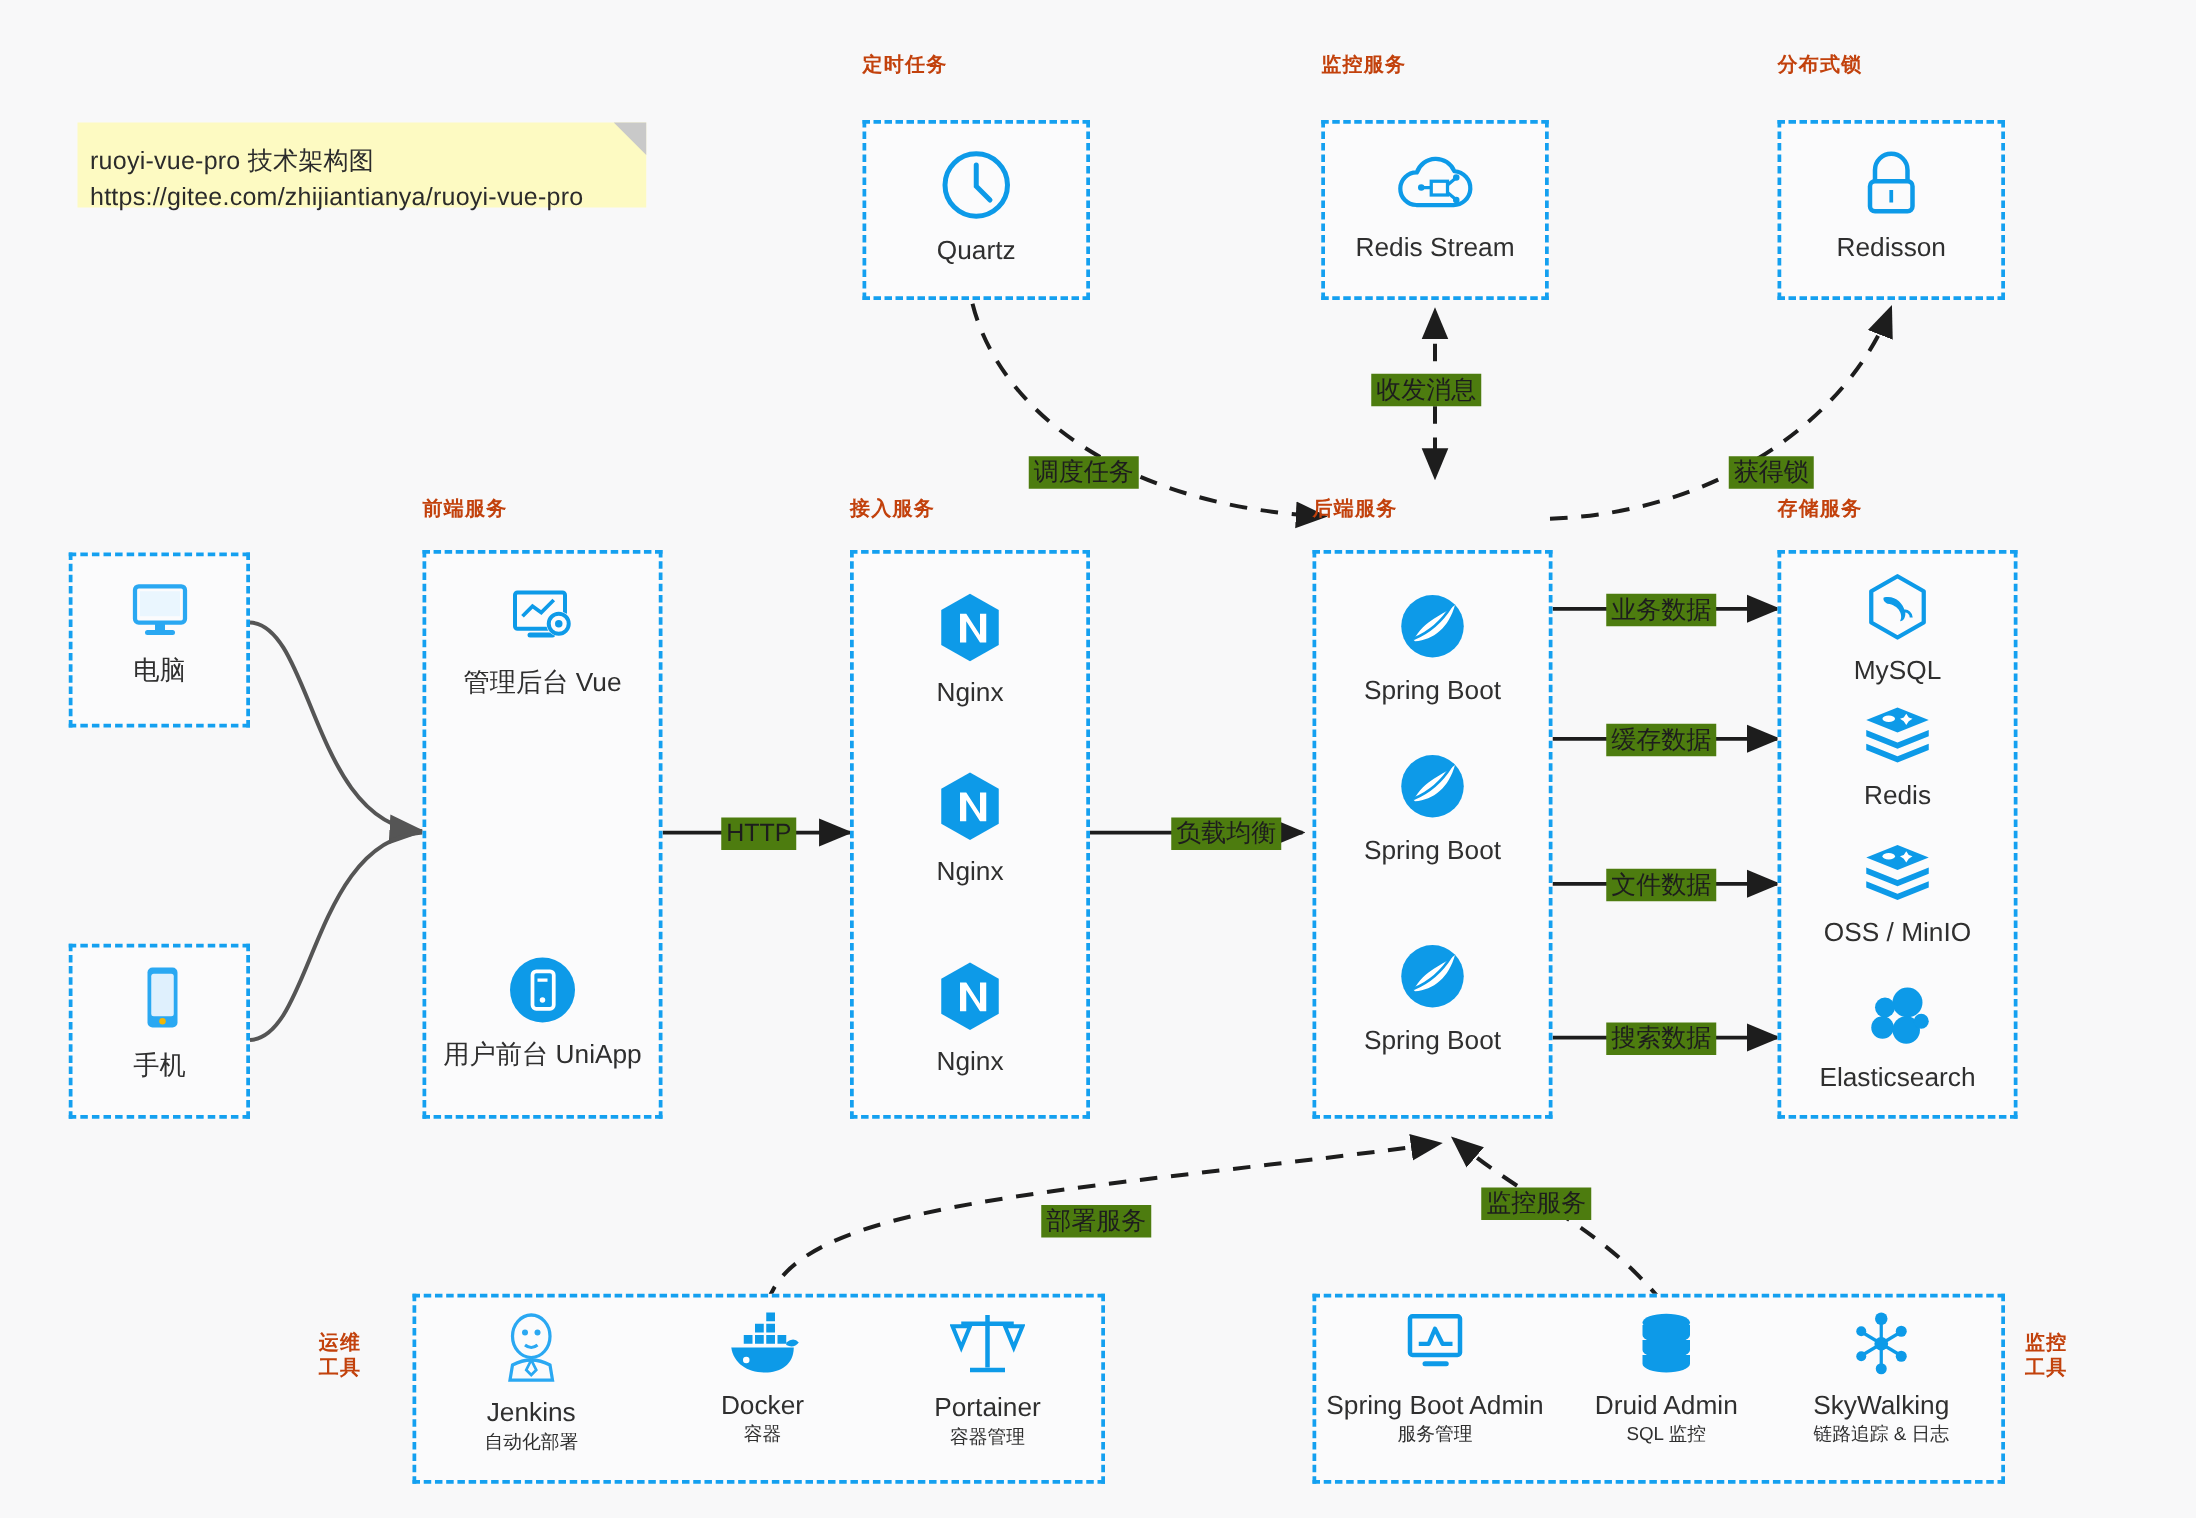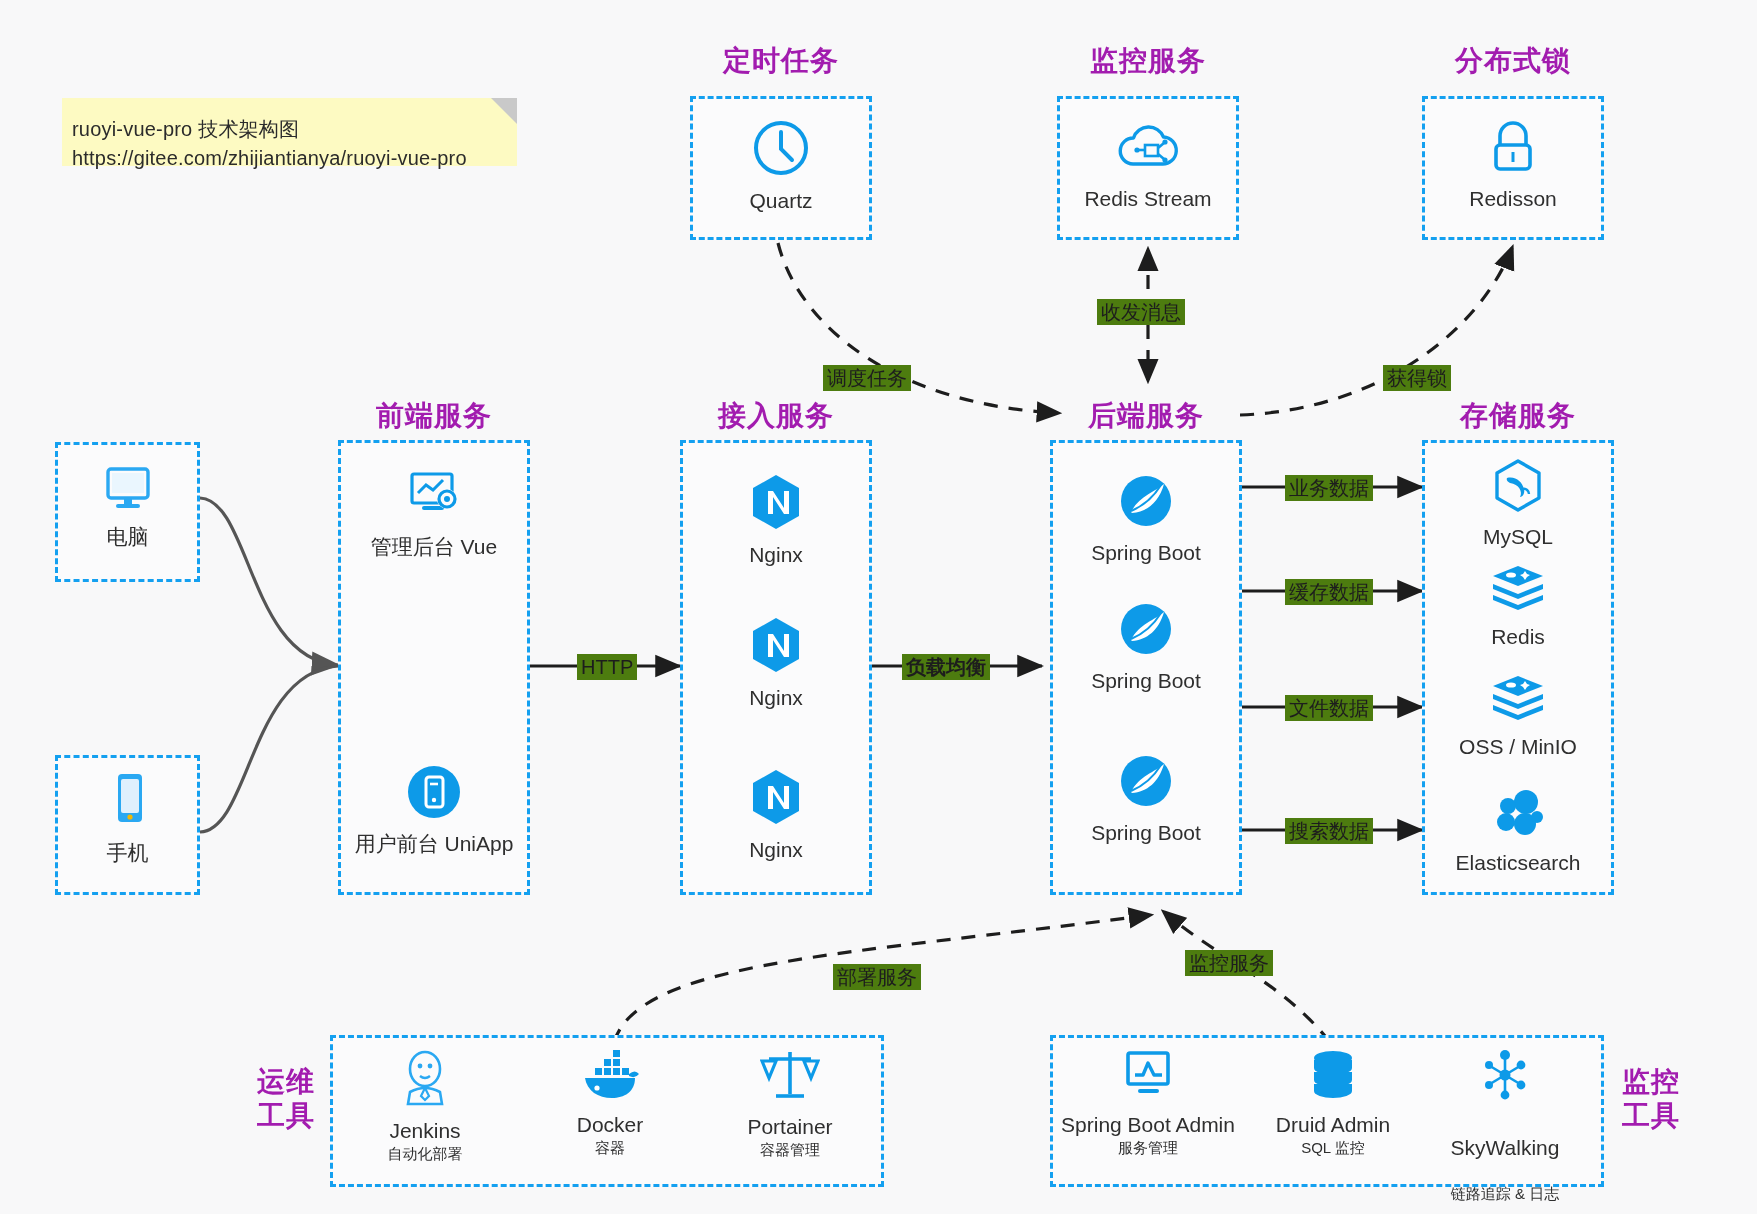--- a/index.html
+++ b/index.html
@@ -32,26 +32,25 @@
   }
   
   .gbox{
     position:absolute;
     border:3px dashed #14a0f0;
     background:#fbfbfc;
     box-sizing:border-box;
   }
   .gtitle{
     position:absolute;
-    color:#a21caf;
+    color:#c2410c;
     font-weight:bold;
-    font-size:28px;
+    font-size:16px;
     white-space:nowrap;
     letter-spacing:1px;
-    text-align:center;
   }
   .gtitle.vert{ line-height:1.22; }
   
   .node{
     position:absolute;
     display:flex;flex-direction:column;align-items:center;justify-content:flex-start;
     text-align:center;
   }
   .node .ico{display:block;line-height:0;}
   .node .lbl{
@@ -420,21 +419,21 @@
         <ellipse cx="28" cy="10" rx="19" ry="7" fill="#0d9ae8"></ellipse>
         <path d="M9,12 L9,20 a19,7 0 0 0 38,0 L47,12" fill="#0d9ae8"></path>
         <path d="M9,24 L9,32 a19,7 0 0 0 38,0 L47,24" fill="#0d9ae8"></path>
         <path d="M9,36 L9,43 a19,7 0 0 0 38,0 L47,36" fill="#0d9ae8"></path>
       </svg>
     </span>
     <span class="lbl">Druid Admin</span>
     <span class="lbl2">SQL 监控</span>
   </div>
 
-  <div class="node" style="left:1410px;top:1048px;width:190px;gap:23px;">
+  <div class="node" style="left:1410px;top:1048px;width:190px;">
     <span class="ico">
       <svg width="58" height="54" viewBox="0 0 58 54">
         <g stroke="#0d9ae8" stroke-width="2.6">
           <line x1="29" y1="27" x2="29" y2="8"></line>
             <line x1="29" y1="27" x2="44" y2="18"></line>
           <line x1="29" y1="27" x2="44" y2="36"></line>
             <line x1="29" y1="27" x2="29" y2="46"></line>
           <line x1="29" y1="27" x2="14" y2="36"></line>
             <line x1="29" y1="27" x2="14" y2="18"></line>
         </g>
@@ -448,21 +447,21 @@
       </svg>
     </span>
     <span class="lbl">SkyWalking</span>
     <span class="lbl2">链路追踪 &amp; 日志</span>
   </div>
 
   <div class="elabel" style="left:823px;top:365px;">调度任务</div>
   <div class="elabel" style="left:1097px;top:299px;">收发消息</div>
   <div class="elabel" style="left:1383px;top:365px;">获得锁</div>
   <div class="elabel" style="left:577px;top:654px;">HTTP</div>
-  <div class="elabel" style="left:902px;top:654px;font-weight:bold;">负载均衡</div>
+  <div class="elabel" style="left:937px;top:654px;">负载均衡</div>
   <div class="elabel" style="left:1285px;top:475px;">业务数据</div>
   <div class="elabel" style="left:1285px;top:579px;">缓存数据</div>
   <div class="elabel" style="left:1285px;top:695px;">文件数据</div>
   <div class="elabel" style="left:1285px;top:818px;">搜索数据</div>
   <div class="elabel" style="left:833px;top:964px;">部署服务</div>
   <div class="elabel" style="left:1185px;top:950px;">监控服务</div>
 
 </div>
 
 </body></html>

